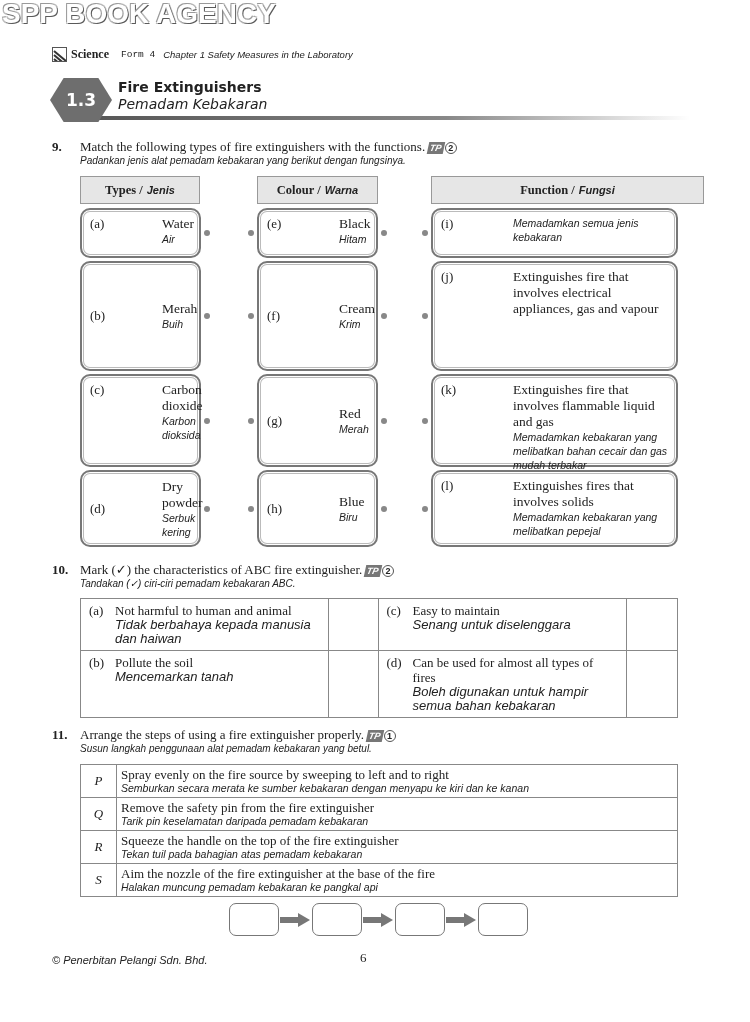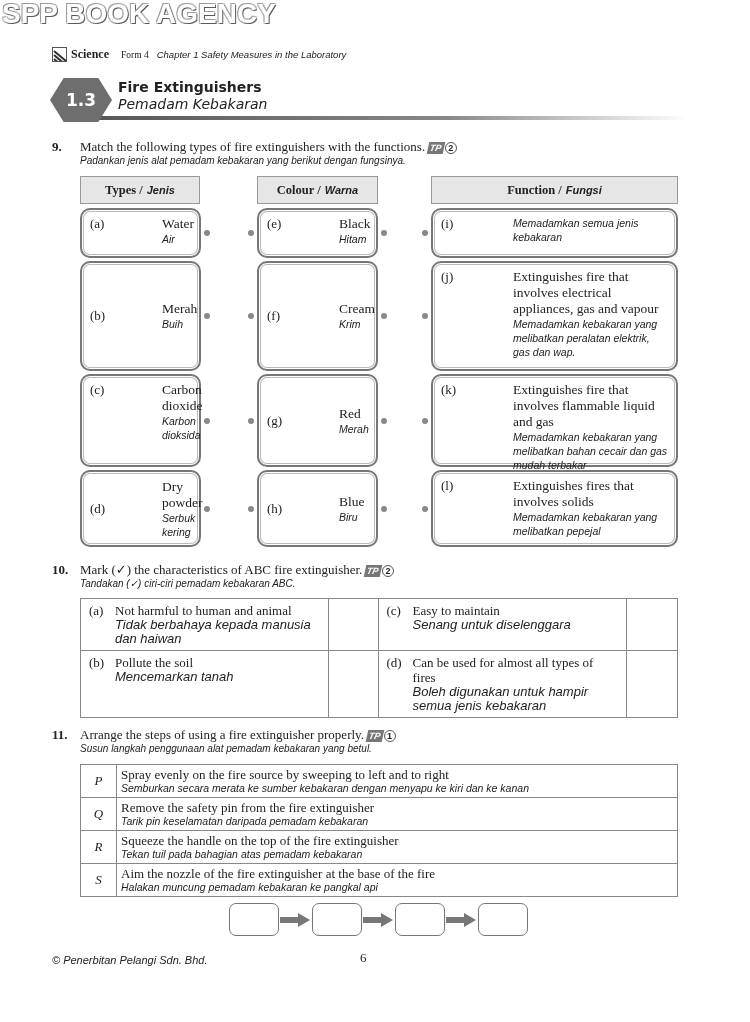--- a/index.html
+++ b/index.html
@@ -10,21 +10,21 @@
     position: absolute; left: 2px; top: -2px;
     font-family: "Liberation Sans", sans-serif; font-size: 28px; font-weight: bold;
     color: #ffffff; letter-spacing: 0px;
     text-shadow: -1px -1px 0 #9a9a9a, 1px 1px 0 #5a5a5a, 1px -1px 0 #bdbdbd, -1px 1px 0 #bdbdbd;
   }
 
   .running-head { position: absolute; left: 52px; top: 47px; display: flex; align-items: center; gap: 4px; font-size: 11px; }
   .rh-logo { width: 15px; height: 15px; background: #fff; border: 1px solid #555; position: relative; overflow: hidden; }
   .rh-logo span { position: absolute; height: 2px; background: #333; transform: rotate(40deg); transform-origin: left center; }
   .rh-subject { font-family: "Liberation Serif", serif; font-weight: bold; font-size: 12px; margin-right: 8px; }
-  .rh-form { font-family: Liberation Serif, serif; font-size: 9.5px; margin-right: 4px; text-align: right; }
+  .rh-form { font-family: Liberation Mono, monospace; font-size: 9.5px; margin-right: 4px; text-align: right; }
   .rh-chapter { font-family: "Liberation Sans", sans-serif; font-size: 9.5px; font-style: italic; }
 
   .section-head { position: absolute; left: 50px; top: 78px; width: 640px; height: 46px; }
   .hex { position: absolute; left: 0; top: 0; width: 62px; height: 44px; background: #6e6e6e;
          clip-path: polygon(22% 0, 78% 0, 100% 50%, 78% 100%, 22% 100%, 0 50%);
          display: flex; align-items: center; justify-content: center;
          color: #fff; font-family: "DejaVu Sans", sans-serif; font-weight: bold; font-size: 17px; }
   .sec-title { position: absolute; left: 68px; top: 1px; font-family: "DejaVu Sans", sans-serif; font-size: 14px; font-weight: 600; color: #222; }
   .sec-subtitle { position: absolute; left: 68px; top: 18px; font-family: "DejaVu Sans", sans-serif; font-size: 14px; font-style: italic; color: #222; }
   .sec-rule { position: absolute; left: 30px; top: 38px; width: 610px; height: 4px;
@@ -107,21 +107,21 @@
 </div>
 
 <div class="col-head" style="left:80px;top:176px;width:120px;">
     <span>Types /</span>
     <i>Jenis</i>
   </div>
 <div class="col-head" style="left:257px;top:176px;width:121px;">
     <span>Colour /</span>
     <i>Warna</i>
   </div>
-<div class="col-head" style="left:431px;top:176px;width:247px;">
+<div class="col-head" style="left:431px;top:176px;width:273px;">
     <span>Function /</span>
     <i>Fungsi</i>
   </div>
 
 <div class="mbox" style="left:80px;top:208px;width:121px;height:50px;">
   <span class="lbl">(a)</span>
   <div class="txt">
       <div class="en">Water</div>
       <div class="ms">Air</div>
     </div>
@@ -180,21 +180,20 @@
 <div class="mbox" style="left:431px;top:208px;width:247px;height:50px;">
   <span class="lbl">(i)</span>
   <div class="txt">
       <div class="ms">Memadamkan semua jenis kebakaran</div>
     </div>
 </div>
 <div class="mbox" style="left:431px;top:261px;width:247px;height:110px;">
   <span class="lbl">(j)</span>
   <div class="txt">
       <div class="en">Extinguishes fire that involves electrical appliances, gas and vapour</div>
-      <div class="ms">Memadamkan kebakaran yang melibatkan peralatan elektrik, gas dan wap.</div>
     </div>
 </div>
 <div class="mbox" style="left:431px;top:374px;width:247px;height:93px;">
   <span class="lbl">(k)</span>
   <div class="txt">
       <div class="en">Extinguishes fire that involves flammable liquid and gas</div>
       <div class="ms">Memadamkan kebakaran yang melibatkan bahan cecair dan gas mudah terbakar</div>
     </div>
 </div>
 <div class="mbox" style="left:431px;top:470px;width:247px;height:77px;">
@@ -267,21 +266,21 @@
               <div class="ms">Mencemarkan tanah</div>
             </div>
           </div>
     </td>
     <td></td>
     <td class="ck-cell">
       <div class="ck-row">
             <span class="lbl">(d)</span>
             <div>
               <div class="en">Can be used for almost all types of fires</div>
-              <div class="ms">Boleh digunakan untuk hampir semua jenis kebakaran</div>
+              <div class="ms">Boleh digunakan untuk hampir semua bahan kebakaran</div>
             </div>
           </div>
     </td>
     <td></td>
   </tr>
 </tbody>
   </table>
 
 <div class="q" style="top:727px;">
   <span class="q-num">11.</span>

